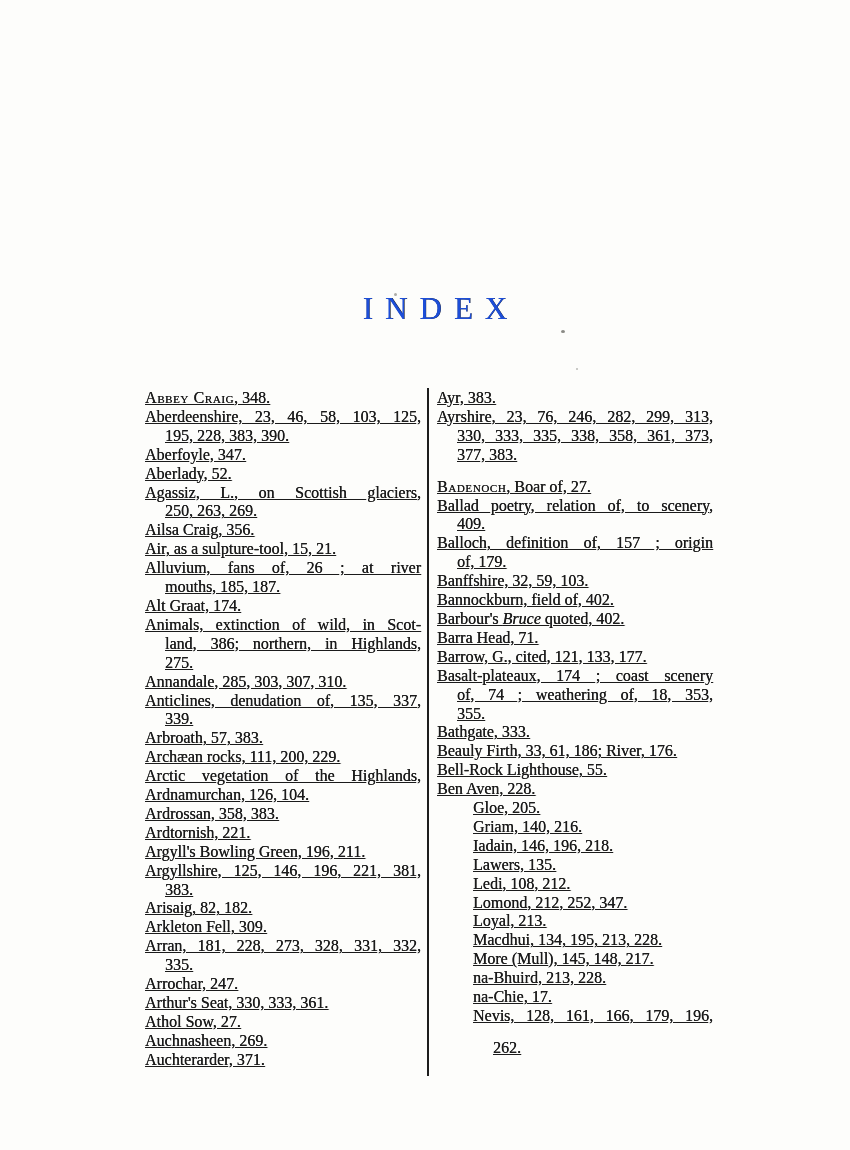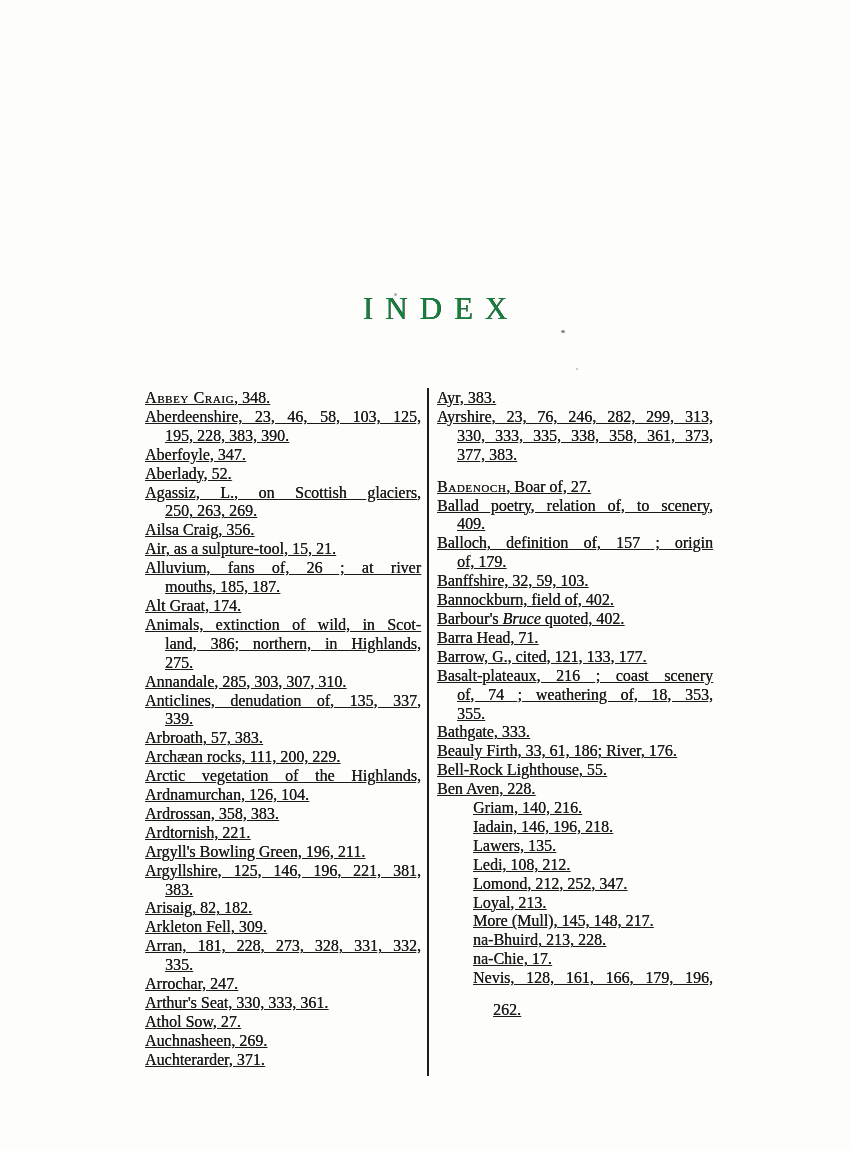--- a/index.html
+++ b/index.html
@@ -20,21 +20,21 @@
   }
   #index-title {
     position: absolute;
     left: 145px;
     top: 291px;
     width: 568px;
     text-align: center;
     font-size: 31px;
     letter-spacing: 12px;
     padding-left: 12px; 
-    color: #15803d;
+    color: #1d4ed8;
     text-shadow: 0.3px 0 0 #121212;
     white-space: nowrap;
   }
   #text-block {
     position: absolute;
     left: 145px;
     top: 385px;
     width: 568px;
     font-size: 16px;
     line-height: 18.9px;
@@ -212,53 +212,59 @@
         <div class="entry">
           <div class="line">Barbour's <i>Bruce</i> quoted, 402.</div>
         </div>
         <div class="entry">
           <div class="line">Barra Head, 71.</div>
         </div>
         <div class="entry">
           <div class="line">Barrow, G., cited, 121, 133, 177.</div>
         </div>
         <div class="entry">
-          <div class="line just">Basalt-plateaux, 216 ; coast scenery</div>
+          <div class="line just">Basalt-plateaux, 174 ; coast scenery</div>
           <div class="line cont just">of, 74 ; weathering of, 18, 353,</div>
           <div class="line cont">355.</div>
         </div>
         <div class="entry">
           <div class="line">Bathgate, 333.</div>
         </div>
         <div class="entry">
           <div class="line">Beauly Firth, 33, 61, 186; River, 176.</div>
         </div>
         <div class="entry">
           <div class="line">Bell-Rock Lighthouse, 55.</div>
         </div>
         <div class="entry">
           <div class="line">Ben Aven, 228.</div>
         </div>
         <div class="entry sub">
+          <div class="line">Gloe, 205.</div>
+        </div>
+        <div class="entry sub">
           <div class="line">Griam, 140, 216.</div>
         </div>
         <div class="entry sub">
           <div class="line">Iadain, 146, 196, 218.</div>
         </div>
         <div class="entry sub">
           <div class="line">Lawers, 135.</div>
         </div>
         <div class="entry sub">
           <div class="line">Ledi, 108, 212.</div>
         </div>
         <div class="entry sub">
           <div class="line">Lomond, 212, 252, 347.</div>
         </div>
         <div class="entry sub">
           <div class="line">Loyal, 213.</div>
+        </div>
+        <div class="entry sub">
+          <div class="line">Macdhui, 134, 195, 213, 228.</div>
         </div>
         <div class="entry sub">
           <div class="line">More (Mull), 145, 148, 217.</div>
         </div>
         <div class="entry sub">
           <div class="line">na-Bhuird, 213, 228.</div>
         </div>
         <div class="entry sub">
           <div class="line">na-Chie, 17.</div>
         </div>

